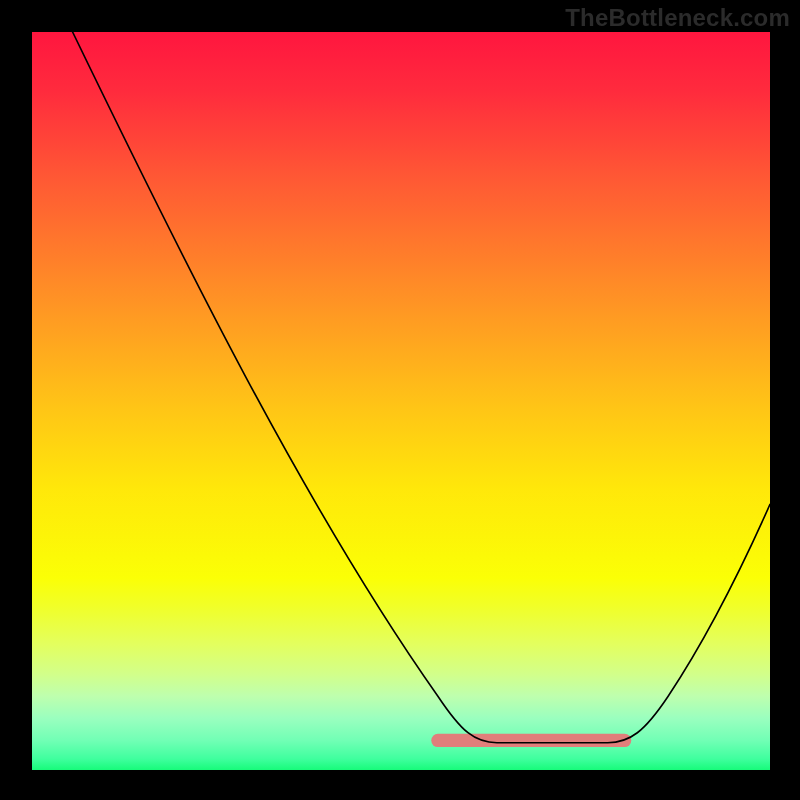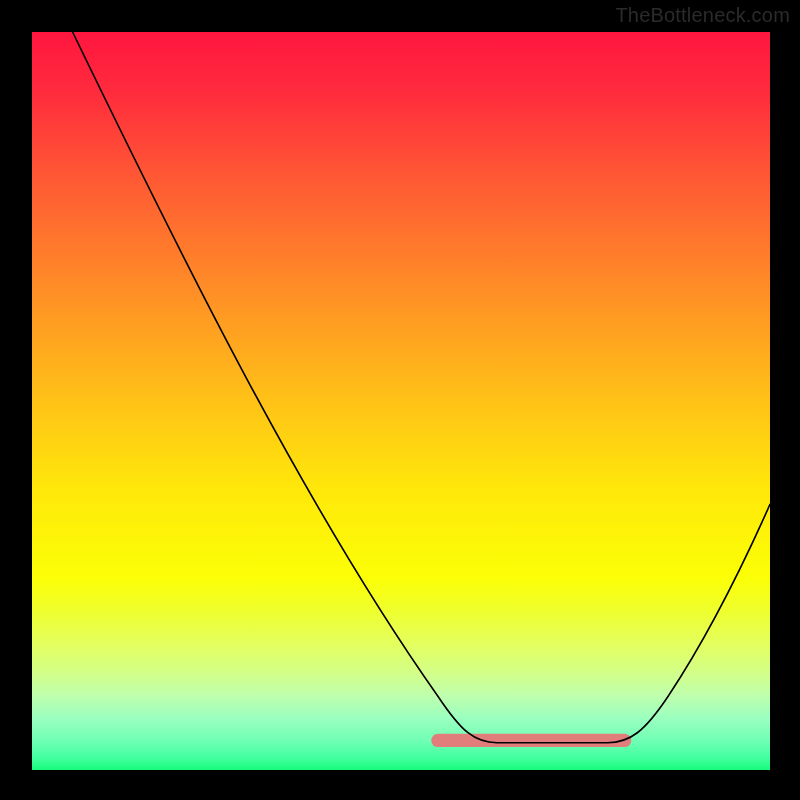--- a/index.html
+++ b/index.html
@@ -15,22 +15,22 @@
     position: relative;
     width: 800px;
     height: 800px;
     background: #000000;
   }
   .watermark {
     position: absolute;
     top: 4px;
     right: 10px;
     color: #2b2b2b;
-    font-size: 20px;
-    font-weight: 400;
+    font-size: 24px;
+    font-weight: 700;
     letter-spacing: 0.2px;
     z-index: 10;
     user-select: none;
   }
   
   .plot {
     position: absolute;
     left: 32px;
     top: 32px;
     width: 738px;

